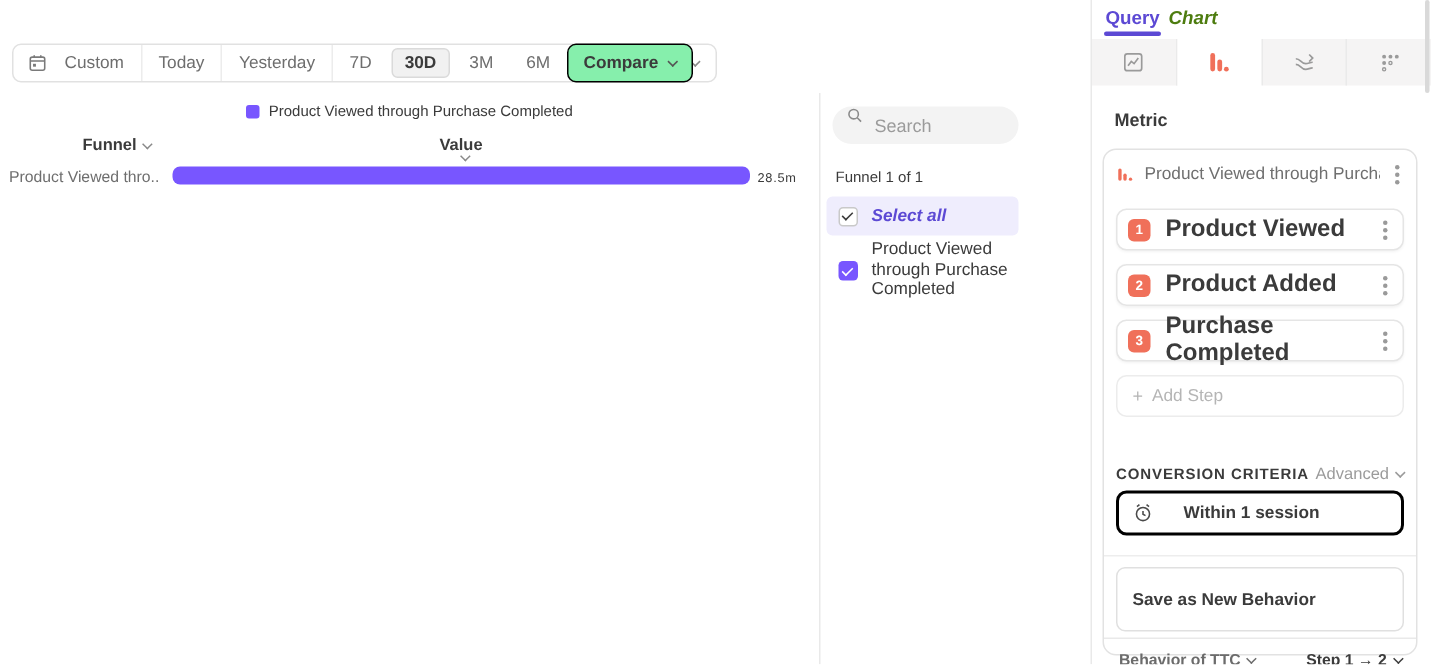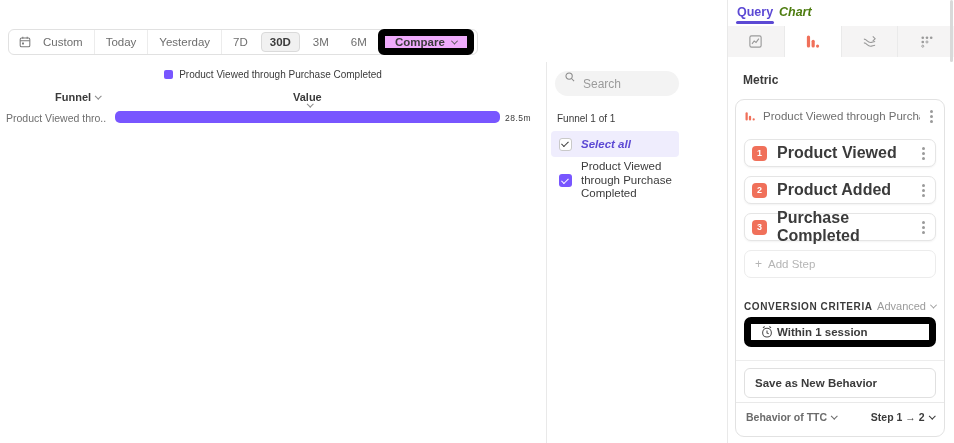--- a/index.html
+++ b/index.html
@@ -21,21 +21,21 @@
   .seg-btn { font-size:11.5px; color:#6e6e6e; padding:0 11px; height:24px; display:inline-flex;
              align-items:center; cursor:pointer; white-space:nowrap; }
   .seg-btn.sep { border-right:1px solid #ececec; }
   .seg-btn.active { background:#f1f1f1; border:1px solid #dadada; border-radius:4px; color:#3b3b3b;
                     font-weight:bold; height:20px; margin:0 2px; padding:0 8px; }
   .cal-wrap { display:inline-flex; align-items:center; padding-left:9px; color:#7a7a7a; }
   .cal-wrap svg { width:14px; height:14px; }
   .seg-btn .chev { color:#8a8a8a; }
 
   .btn-box { position:absolute; height:26px; display:inline-flex; align-items:center; gap:6px;
-             border:7px solid #000000; border-radius:6px; background:#f0abfc; padding:0 10px;
+             border:1px solid #000000; border-radius:6px; background:#86efac; padding:0 10px;
              font-size:11.5px; font-weight:bold; color:#3b3b3b; cursor:pointer; }
   .compare-btn { left:378px; top:29px; }
   .bar-btn { left:622px; top:29px; }
   .bar-btn svg { width:14px; height:14px; color:#555; }
   .btn-box .chev { color:#555; margin-left:1px; }
 
   
   .legend { position:absolute; left:0; top:69px; width:546px; display:flex; justify-content:center;
             align-items:center; gap:6px; }
   .legend-swatch { width:9px; height:9px; border-radius:2px; }
@@ -94,29 +94,29 @@
   .metric-title { flex:1; font-size:11.5px; color:#6f6f6f; white-space:nowrap; overflow:hidden; }
   .step-card { margin-top:9px; height:28px; border:1px solid #e5e5e5; border-radius:7px; background:#fff;
                box-shadow:0 1px 2px rgba(0,0,0,.05); display:flex; align-items:center; padding:0 7px;
                gap:10px; cursor:pointer; }
   .step-badge { width:15px; height:15px; border-radius:4px; color:#fff; font-size:9px; font-weight:bold;
                 display:inline-flex; align-items:center; justify-content:center; flex:none; }
   .step-label { flex:1; font-size:16px; font-weight:bold; color:#3b3b3b; }
   .add-step { margin-top:9px; height:28px; border:1px solid #ececec; border-radius:7px; display:flex;
               align-items:center; padding:0 10px; color:#b5b5b5; font-size:11.5px; cursor:pointer; }
   .add-step .plus::before { content:"+"; margin-right:6px; font-size:12px; }
-  .cc-header { margin-top:22px; display:flex; align-items:center; justify-content:space-between; }
+  .cc-header { margin-top:32px; display:flex; align-items:center; justify-content:space-between; }
   .cc-title { font-size:10px; font-weight:bold; letter-spacing:.6px; color:#3b3b3b; }
   .cc-advanced { font-size:11px; color:#9b9b9b; display:inline-flex; align-items:center; cursor:pointer; }
-  .window-card { margin-top:5px; height:30px; border:7px solid #000000; border-radius:7px; display:flex;
-                 align-items:center; gap:3px; padding:0 9px; cursor:pointer; }
+  .window-card { margin-top:5px; height:30px; border:2px solid #000000; border-radius:7px; display:flex;
+                 align-items:center; gap:20px; padding:0 9px; cursor:pointer; }
   .window-card svg { width:14px; height:14px; color:#4a4a4a; flex:none; }
   .window-label { font-size:11.5px; font-weight:bold; color:#3b3b3b; }
   .q-divider { margin:13px -8px 0; border-top:1px solid #ededed; }
-  .save-btn { margin-top:7px; height:30px; border:1px solid #e0e0e0; border-radius:6px; display:flex;
+  .save-btn { margin-top:7px; height:43px; border:1px solid #e0e0e0; border-radius:6px; display:flex;
               align-items:center; padding:0 10px; font-size:11.5px; font-weight:bold; color:#3b3b3b;
               background:#fff; cursor:pointer; }
   .q-footer { margin:4px -8px 0; border-top:1px solid #e9e9e9; height:29px; display:flex; align-items:center;
               justify-content:space-between; padding:0 10px; }
   .qf-left { font-size:10.5px; font-weight:bold; color:#6b6b6b; display:inline-flex; align-items:center; cursor:pointer; }
   .qf-right { font-size:10.5px; font-weight:bold; color:#3b3b3b; display:inline-flex; align-items:center; cursor:pointer; }
   .qf-left .chev, .qf-right .chev { width:4.5px; height:4.5px; }
 
   .scroll-thumb { position:absolute; left:950px; top:0; width:3px; height:62px; background:#d9d9d9;
                   border-radius:2px; }

